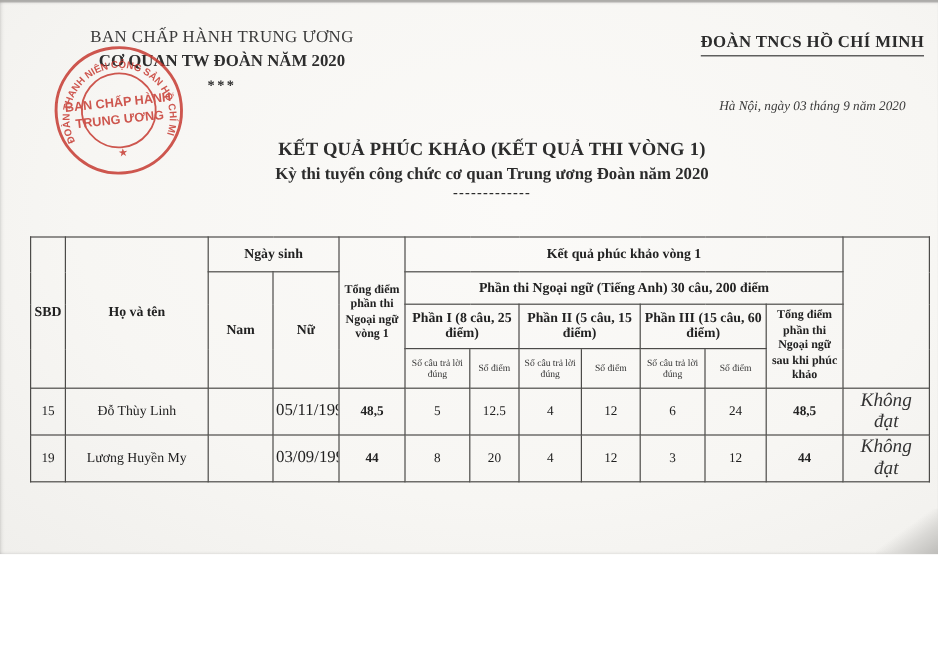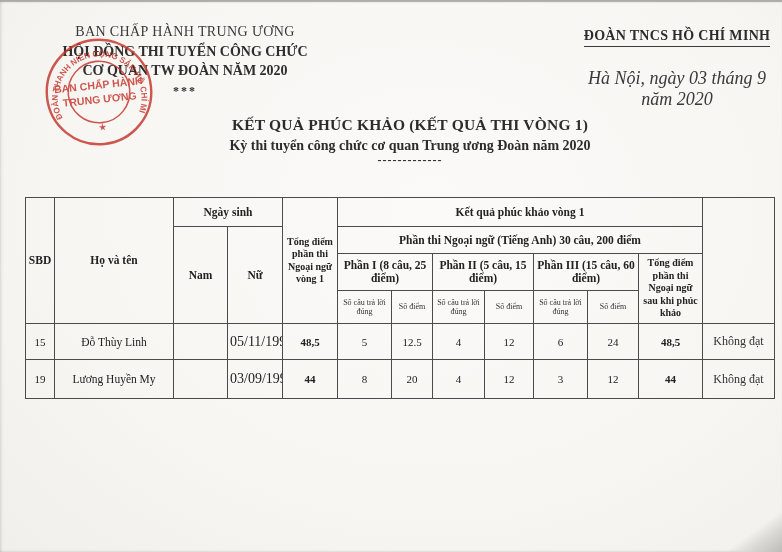--- a/index.html
+++ b/index.html
@@ -1,39 +1,39 @@
 <!DOCTYPE html>
 <html><head>
 <meta charset="utf-8">
 <style>
   html,body{margin:0;padding:0;}
   .page{
     position:relative;
-    width:782px;height:552px;
+    width:782px;height:462px;
     background:radial-gradient(ellipse at 55% 38%, #fbfaf8 0%, #f7f6f3 60%, #f0efec 100%);
     font-family:"Liberation Serif", serif;
     color:#2b2b2b;
     overflow:hidden;
     box-shadow: inset 0 3px 3px -2px rgba(0,0,0,.35), inset 3px 0 4px -3px rgba(0,0,0,.18), inset 0 -2px 3px -2px rgba(0,0,0,.18);
   }
   .top-edge{position:absolute;top:0;left:0;width:100%;height:2px;background:#a9a8a5;opacity:.8;}
   .corner-fold{
     position:absolute;right:0;bottom:0;width:52px;height:38px;
     background:linear-gradient(to top left, #bdbcb9 0%, #d9d8d5 32%, rgba(240,239,236,0) 55%);
   }
 
   
   .hdr-left{position:absolute;left:60px;top:22px;width:250px;text-align:center;line-height:19.5px;}
   .hdr-left .l1{font-size:14px;color:#3a3a3a;letter-spacing:.4px;}
   .hdr-left .l2,.hdr-left .l3{font-size:14px;font-weight:bold;color:#2e2e2e;}
   .hdr-left .stars{font-size:12px;font-weight:bold;letter-spacing:2px;margin-top:1px;color:#2e2e2e;}
   .hdr-right{position:absolute;left:572px;top:26px;width:210px;text-align:center;}
   .hdr-right .org{display:inline-block;font-size:14px;font-weight:bold;color:#2c2c2c;
     border-bottom:1.5px solid #3a3a3a;padding-bottom:2px;letter-spacing:.3px;text-align:right;}
-  .hdr-right .date{font-size:18px;font-style:italic;color:#3a3a3a;margin-top:21px;}
+  .hdr-right .date{font-size:11px;font-style:italic;color:#3a3a3a;margin-top:36px;}
 
   
   .stamp{position:absolute;left:44px;top:36px;width:110px;height:112px;opacity:.82;
     transform:rotate(-6deg);pointer-events:none;}
 
   
   .title{position:absolute;left:40px;top:116px;width:740px;text-align:center;color:#2c2c2c;}
   .title .t1{font-size:15.5px;font-weight:bold;letter-spacing:.2px;}
   .title .t2{font-size:14px;font-weight:bold;margin-top:4px;}
   .title .t3{font-size:12px;font-weight:bold;letter-spacing:1px;line-height:10px;margin-top:1px;}
@@ -48,33 +48,32 @@
     border:1.5px solid #4c4b49;
     text-align:center;vertical-align:middle;
     padding:1px 2px;overflow:hidden;
   }
   td.hb{font-weight:bold;font-size:11.5px;line-height:13px;}
   td.hsmall{font-size:8px;line-height:9.5px;font-weight:normal;color:#333;}
   td.tdsum{font-weight:bold;font-size:10px;line-height:12.5px;}
   td.name{text-align:left;padding-left:5px;font-size:11.5px;}
   td.date{font-size:14px;}
   td.bold{font-weight:bold;margin-left:28px;}
-  td.concl{font-size:12px;color:#333;}
+  td.concl{font-style:italic;font-size:16px;color:#333;}
   tr.hr1{height:29px;} tr.hr2{height:27px;} tr.hr3{height:37px;} tr.hr4{height:33px;}
   tr.dr1{height:36px;} tr.dr2{height:39px;}
 </style>
 </head>
 <body>
 
 <div class="page">
   <div class="top-edge"></div>
 
   <div class="hdr-left">
     <div class="l1">BAN CHẤP HÀNH TRUNG ƯƠNG</div>
-    <div class="l2">HỘI ĐỒNG THI TUYỂN CÔNG CHỨC</div>
     <div class="l3">CƠ QUAN TW ĐOÀN NĂM 2020</div>
     <div class="stars">***</div>
   </div>
 
   <div class="hdr-right">
     <span class="org">ĐOÀN TNCS HỒ CHÍ MINH</span>
     <div class="date">Hà Nội, ngày 03 tháng 9 năm 2020</div>
   </div>
 
   <svg class="stamp" viewBox="0 0 100 100">

